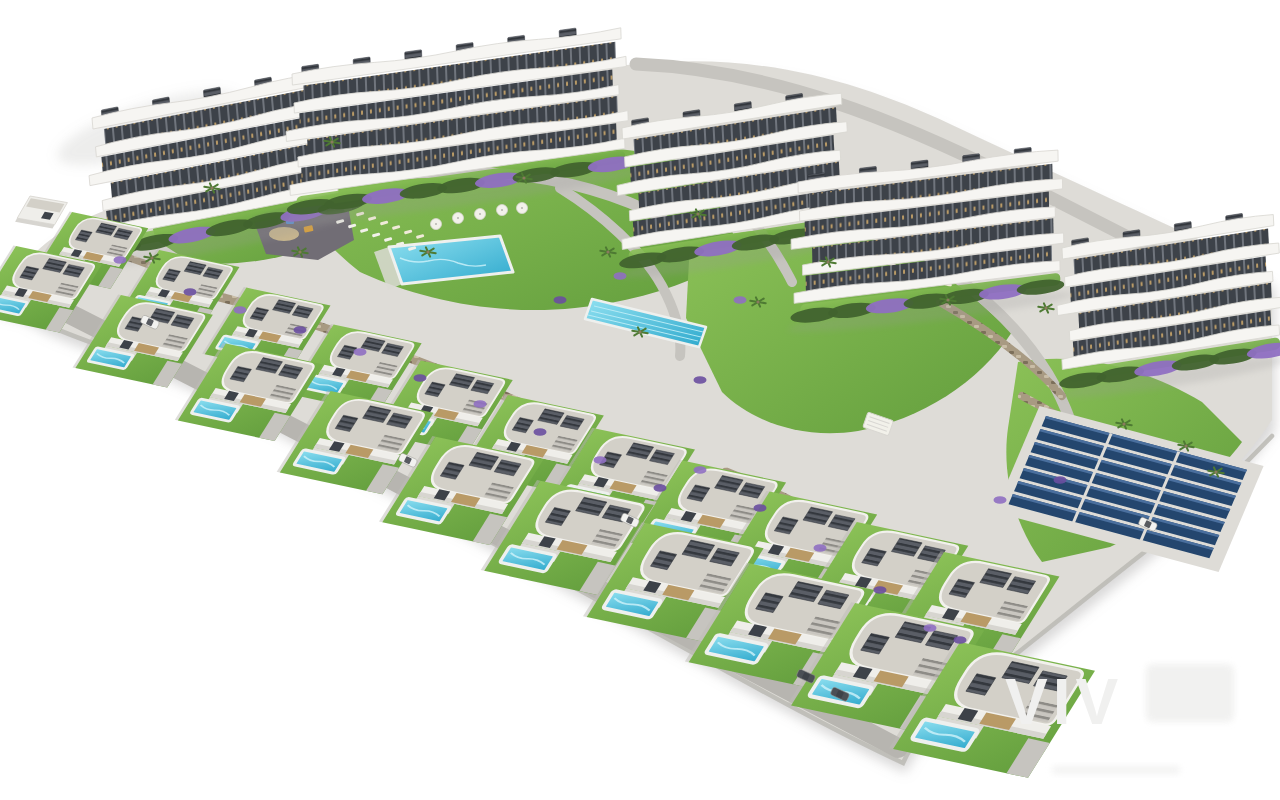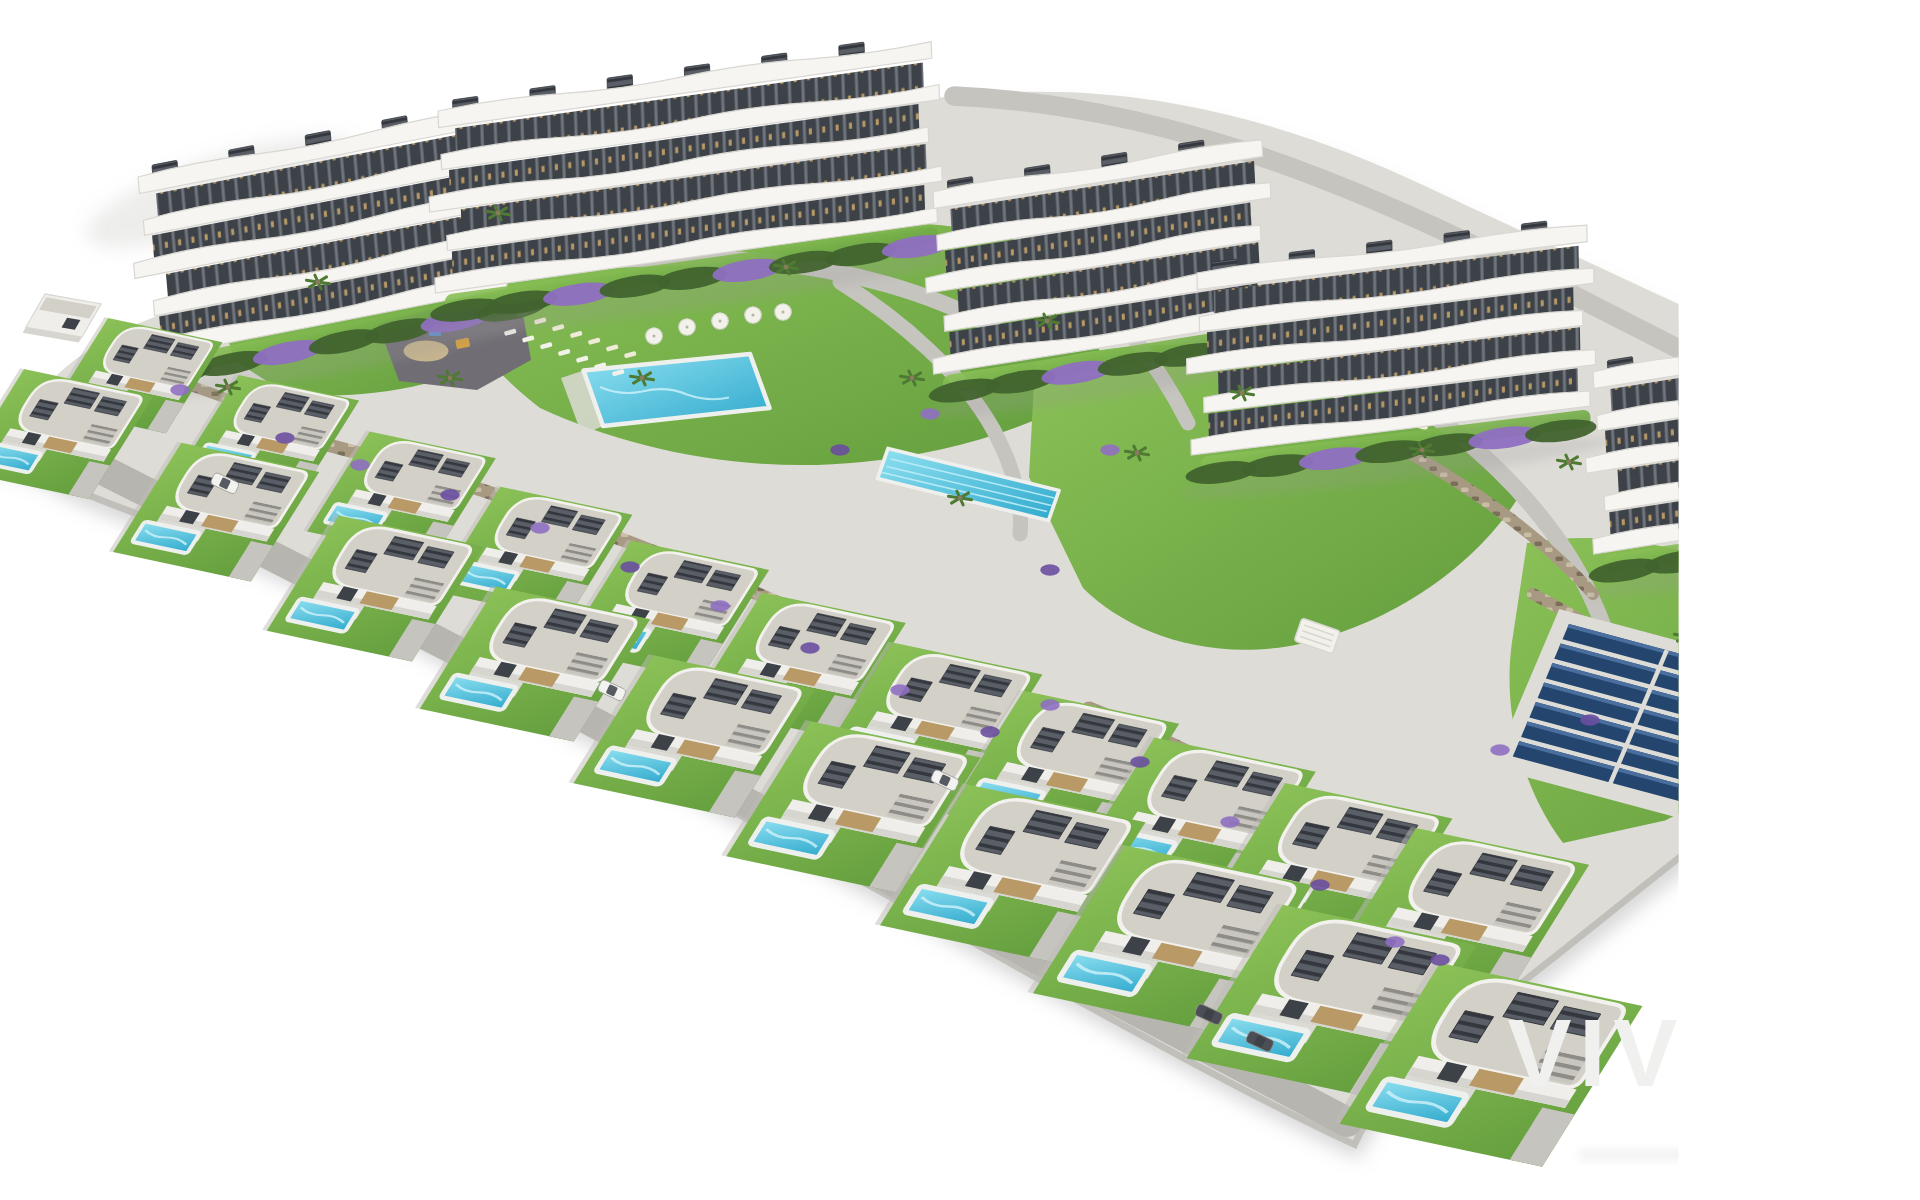--- a/index.html
+++ b/index.html
@@ -1,16 +1,16 @@
 <!DOCTYPE html>
 <html style="--bg: #ffffff; --plate: #dedcd7; --plate_side: #bdbbb6; --shadow: #9a9998; --lawn_light: #8bc157; --lawn_dark: #639e3d; --hedge: #41632e; --palm: #4e7a33; --trunk: #8a7a5e; --shrub: #8f6fc2; --shrub_dark: #6a4fa0; --pool_light: #8fe0f0; --pool_deep: #2fa9cd; --pool_rim: #eef0ee; --stone: #a89a82; --stone_dark: #7c6f5a; --stone_hi: #c9bda6; --asphalt: #716d75; --path: #c6c4bf; --road: #b7b5b0; --slab_white: #f6f5f2; --slab_edge: #d9d7d2; --roof: #d3d0c8; --roof_edge: #f2f1ed; --louver: #5a5e66; --louver_slat: #34383e; --window_dark: #3d4249; --window_mid: #70757d; --wood: #b99a66; --wall_white: #efeeea; --wall_shade: #d7d5d0; --terrace: #dcdad5; --solar: #24466e; --solar_hi: #4a6f9e; --sand: #cbb98f; --umbrella: #f2f1ea; --lounger: #f0ead9; --car_white: #f2f2f0; --car_dark: #4b4f55; --watermark: #f0f0ef; --digger: #d9a13c;"><head>
 <meta charset="utf-8">
 <style>
   html,body{margin:0;padding:0;background:#fff;}
-  .canvas{position:relative;width:1119px;height:800px;background:var(--bg,#fff);overflow:hidden;font-family:"Liberation Sans",sans-serif;}
+  .canvas{position:relative;width:1280px;height:800px;background:var(--bg,#fff);overflow:hidden;font-family:"Liberation Sans",sans-serif;}
   svg{display:block}
   .wm-text{font-family:"Liberation Sans",sans-serif;font-weight:700;letter-spacing:5px;font-size:64px;}
 </style>
 </head>
 <body>
 
 <div class="canvas">
 <svg id="scene" viewBox="0 0 1280 800" width="1280" height="800">
   <defs>
     <linearGradient id="lawnGrad" x1="0" y1="0" x2="1" y2="1">

